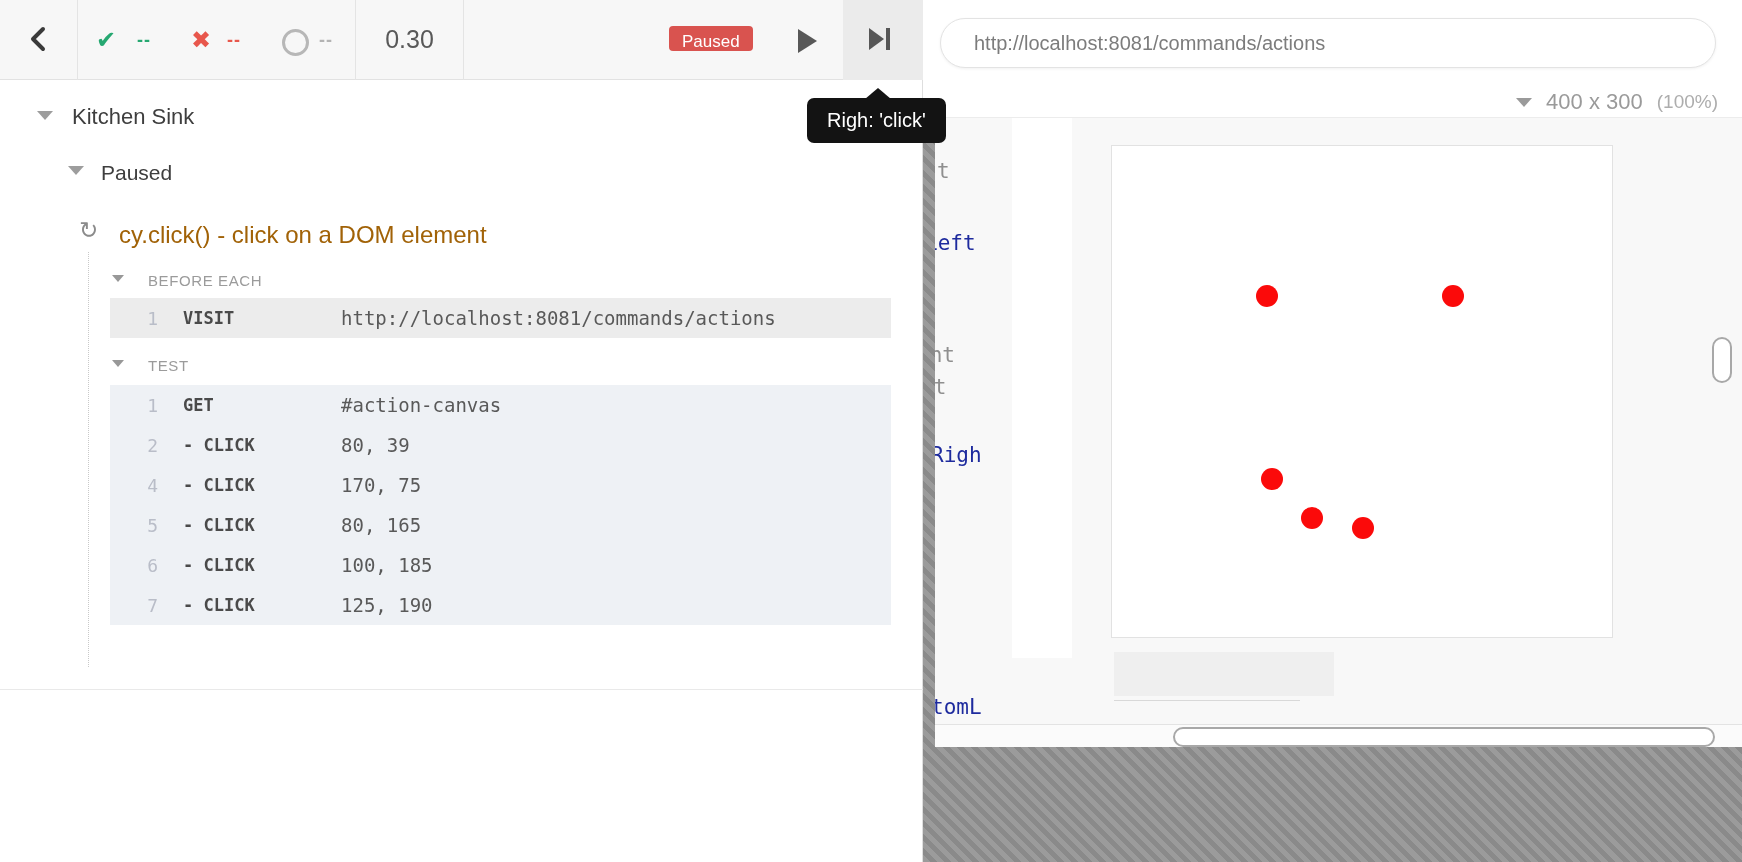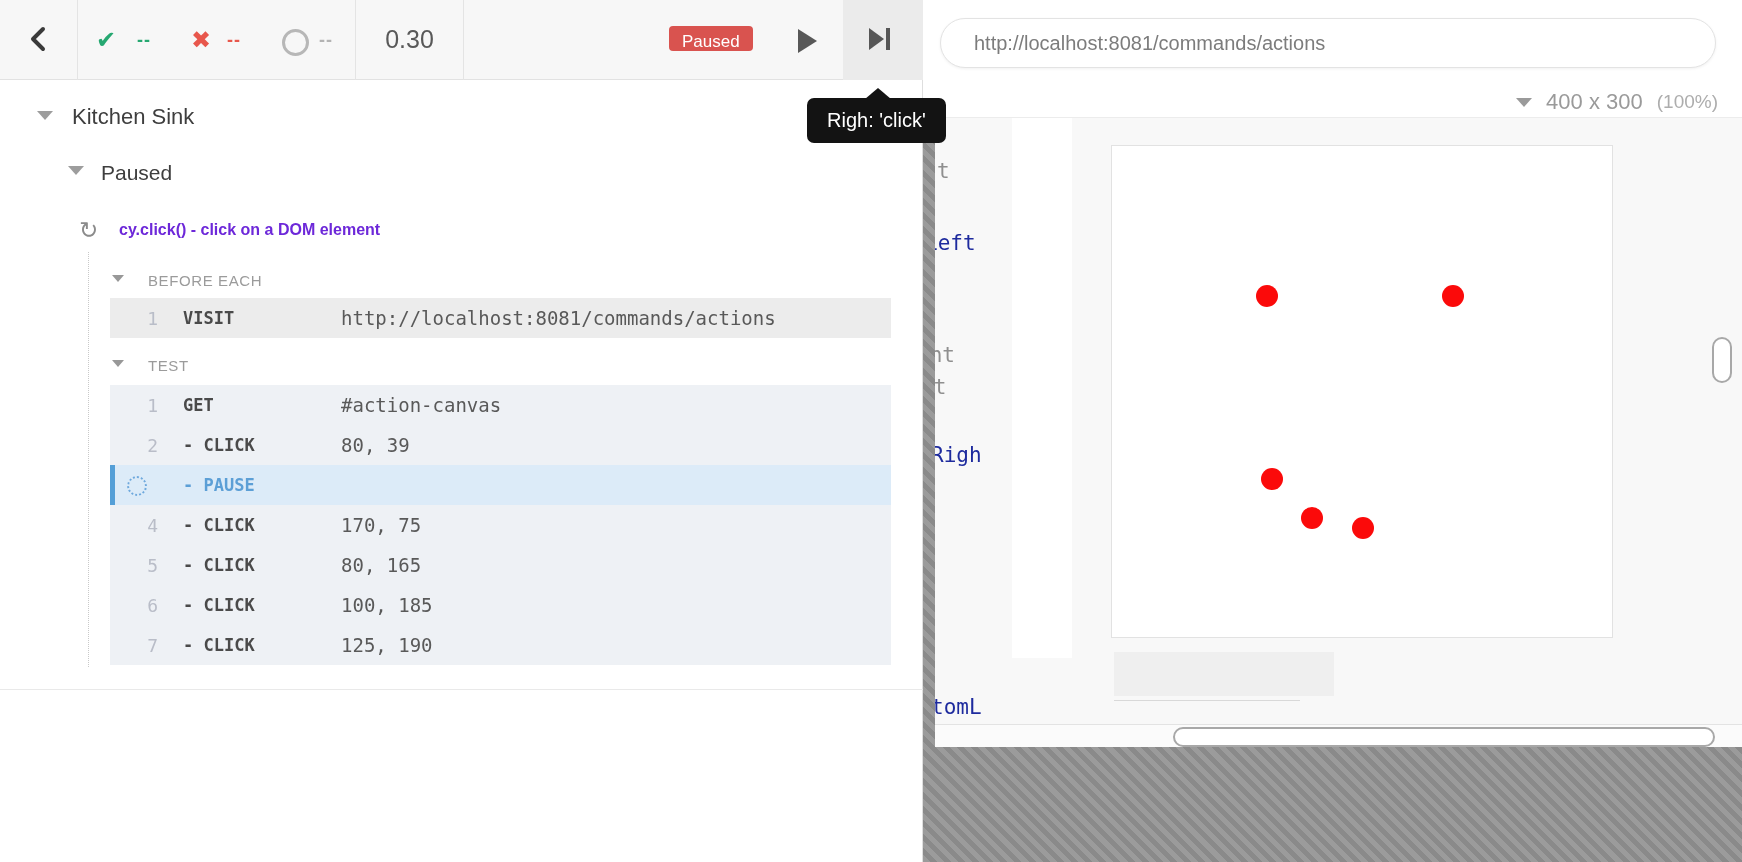--- a/index.html
+++ b/index.html
@@ -27,21 +27,21 @@
   .next-btn{position:absolute;left:843px;top:0;width:80px;height:80px;background:#ebebeb;border:none;cursor:pointer;}
   .next-inner{position:absolute;left:26px;top:28px;display:flex;align-items:center;}
   .next-tri{width:0;height:0;border-left:15px solid #565656;border-top:11px solid transparent;border-bottom:11px solid transparent;}
   .next-bar{width:4px;height:22px;background:#565656;margin-left:2px;}
 
   
   .tri-down{position:absolute;width:0;height:0;border-left:8px solid transparent;
             border-right:8px solid transparent;border-top:9px solid #9d9d9d;}
   .tri-down.small{border-left-width:6px;border-right-width:6px;border-top-width:7px;border-top-color:#989898;}
   .suite-title{position:absolute;font-size:22px;color:#3e3e3e;}
-  .test-title{position:absolute;font-size:16px;color:#6d28d9;font-weight:bold;}
+  .test-title{position:absolute;font-size:24px;color:#a16207;}
   .spinner-glyph{position:absolute;font-family:"DejaVu Sans", sans-serif;font-size:23px;color:#8b8b8b;}
   .section-label{position:absolute;font-size:15px;color:#9b9b9b;letter-spacing:0.6px;}
   .indent-line{position:absolute;left:88px;top:252px;height:415px;border-left:1px dotted #c9c9c9;}
   .rows{position:absolute;left:110px;width:781px;}
   .cmd-row{position:relative;height:40px;display:flex;align-items:center;font-family:"DejaVu Sans Mono", monospace;}
   #before-rows .cmd-row{background:#ececec;}
   #test-rows .cmd-row{background:#eef1f5;}
   #test-rows .cmd-row.paused{background:#dcebf8;box-shadow:inset 5px 0 0 #549fd7;}
   .cmd-num{position:absolute;left:0;width:48px;text-align:right;font-size:18px;color:#b9bdc8;}
   .cmd-method{position:absolute;left:73px;font-size:17px;font-weight:bold;color:#4a4a4a;}
@@ -155,26 +155,20 @@
   <div class="rows" style="top:385px" id="test-rows">
       <div class="cmd-row">
         <span class="cmd-num">1</span>
         <span class="cmd-method">GET</span>
         <span class="cmd-message">#action-canvas</span>
       </div>
       <div class="cmd-row">
         <span class="cmd-num">2</span>
         <span class="cmd-method">- CLICK</span>
         <span class="cmd-message">80, 39</span>
-      </div>
-      <div class="cmd-row paused">
-        <span class="cmd-num"></span>
-        <span class="pause-spinner"></span>
-        <span class="cmd-method">- PAUSE</span>
-        <span class="cmd-message"></span>
       </div>
       <div class="cmd-row">
         <span class="cmd-num">4</span>
         <span class="cmd-method">- CLICK</span>
         <span class="cmd-message">170, 75</span>
       </div>
       <div class="cmd-row">
         <span class="cmd-num">5</span>
         <span class="cmd-method">- CLICK</span>
         <span class="cmd-message">80, 165</span>

